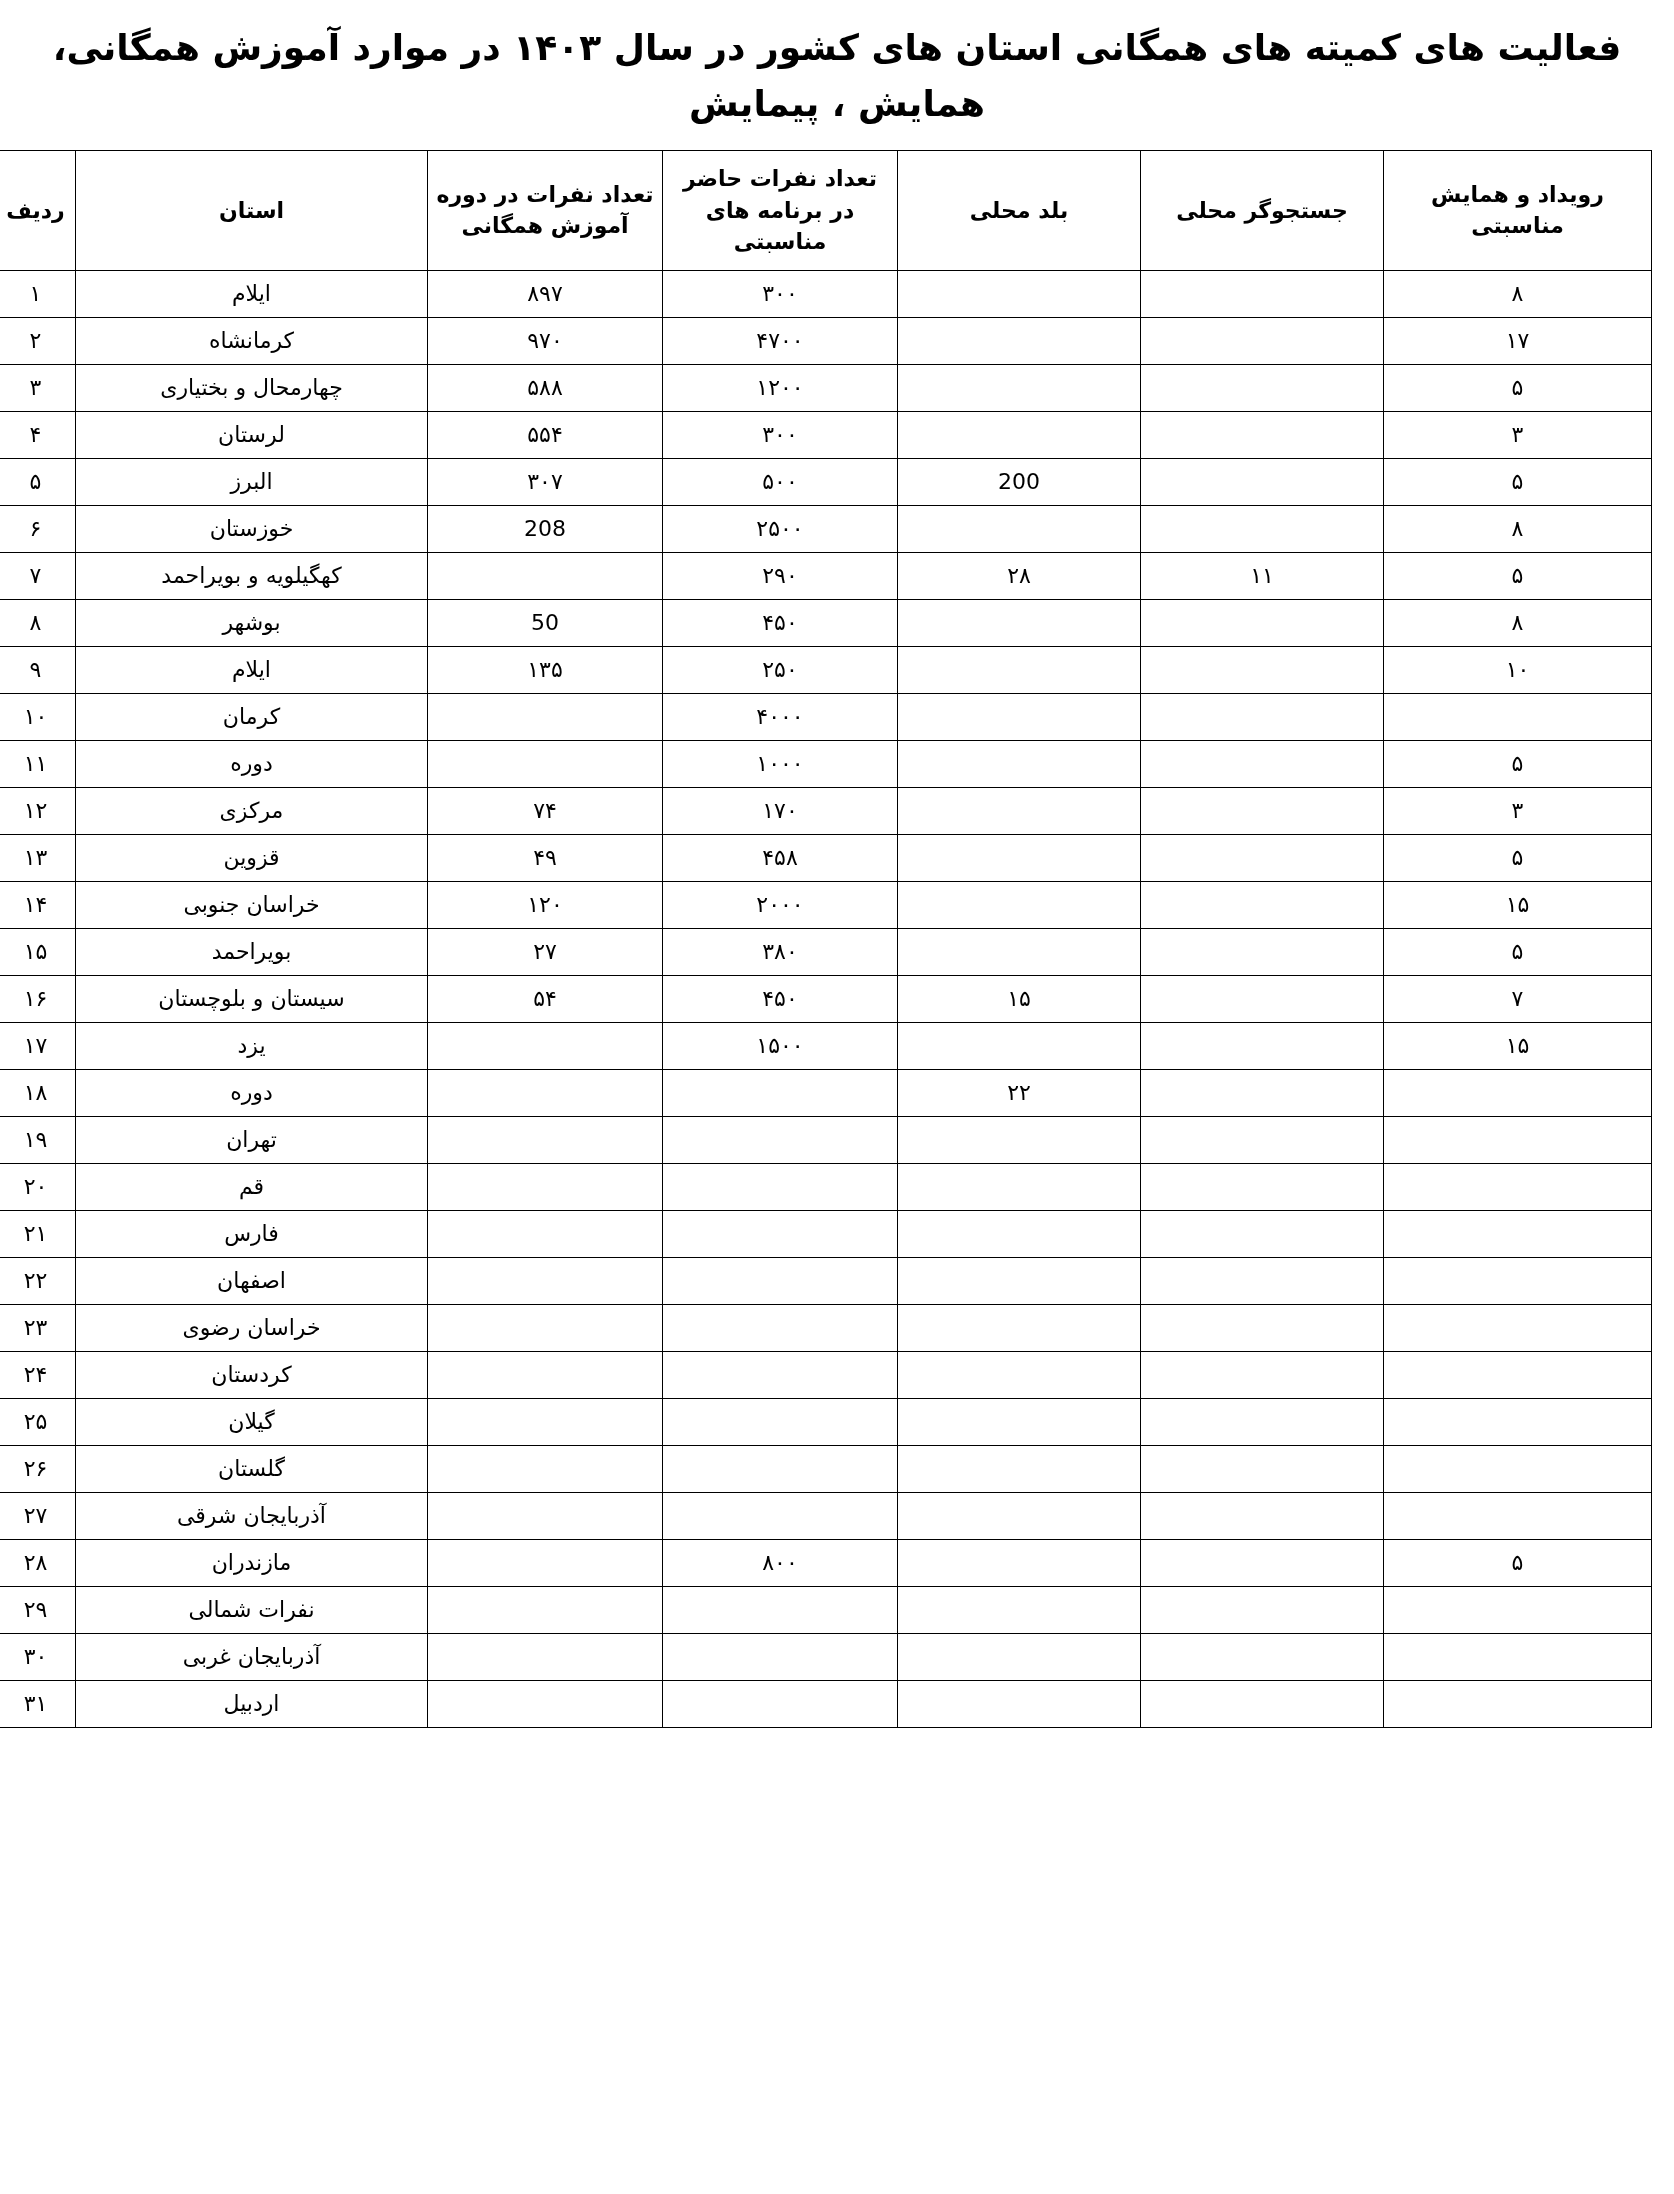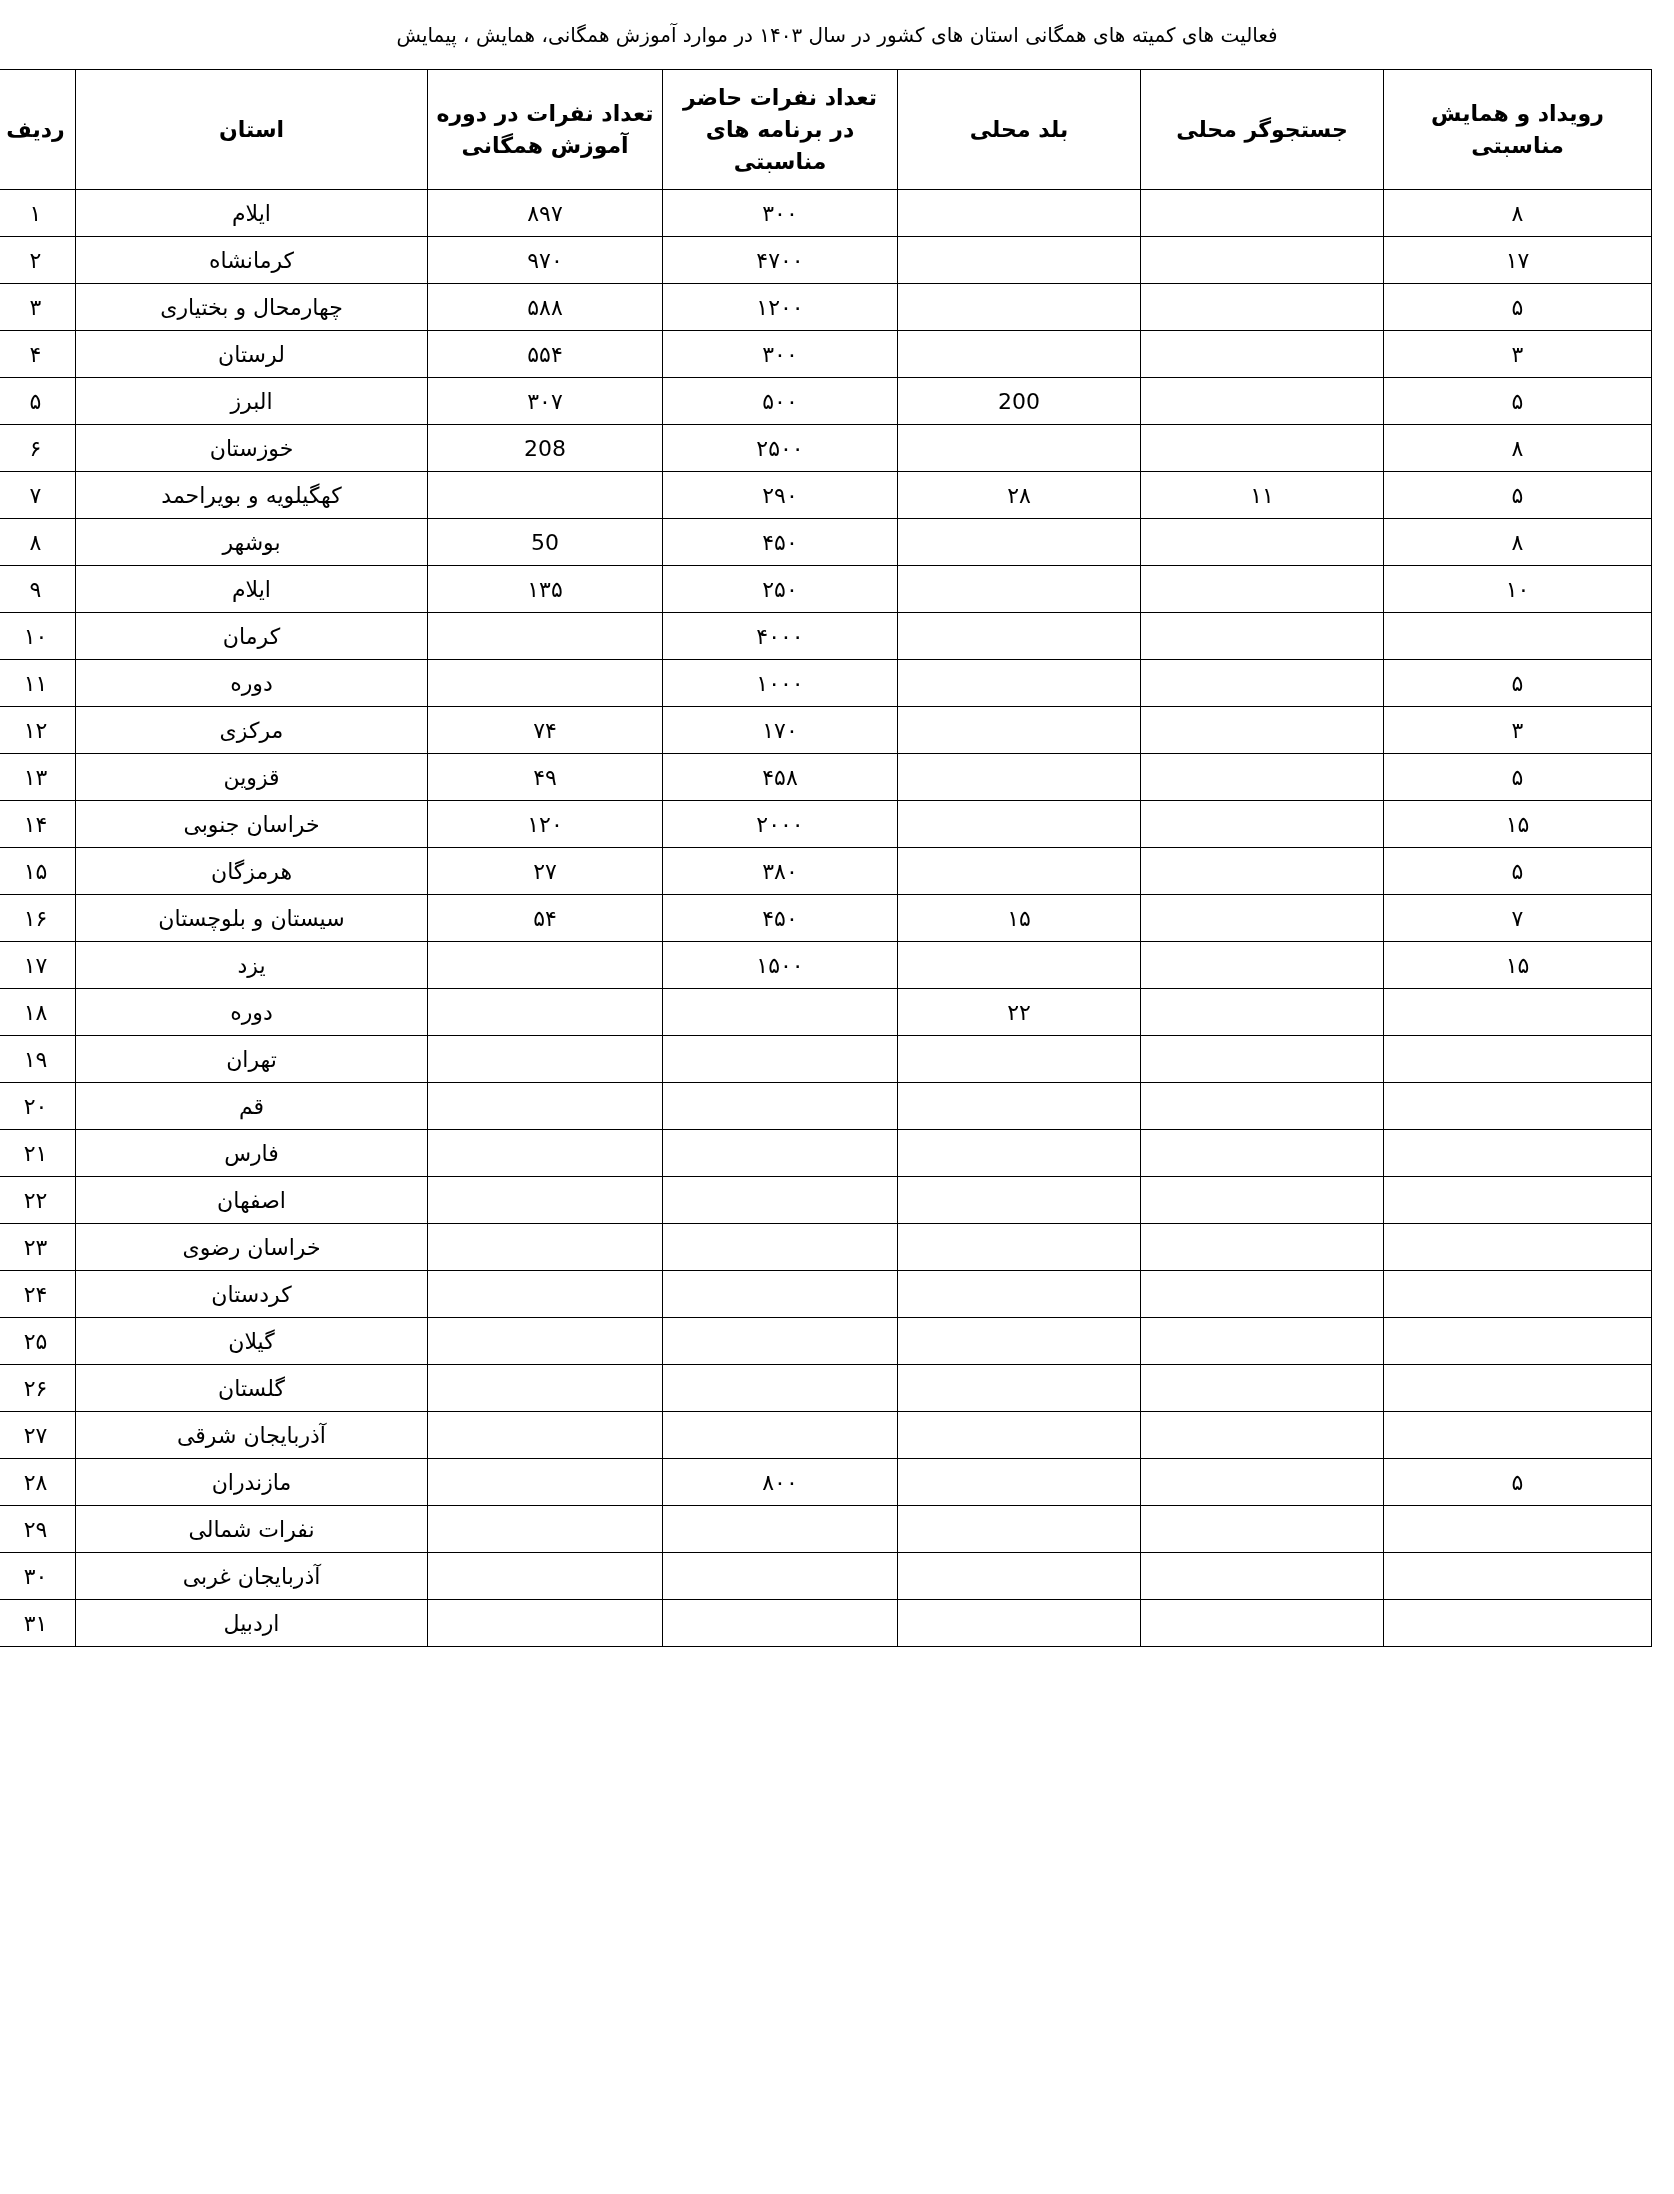--- a/index.html
+++ b/index.html
@@ -9,22 +9,22 @@
   }
   body {
     font-family: "DejaVu Sans", "Liberation Sans", sans-serif;
     color: #000000;
     width: 1674px;
     box-sizing: border-box;
     padding: 15px 22px 34px 22px;
   }
   .doc-title {
     text-align: center;
-    font-size: 20px;
-    font-weight: normal;
+    font-size: 36px;
+    font-weight: bold;
     line-height: 1.55;
     margin: 5px 15px 18.4px 15px;
     letter-spacing: 0px;
   }
   table.report {
     border-collapse: collapse;
     width: 100%;
     table-layout: fixed;
   }
   table.report th,
@@ -208,21 +208,21 @@
         <td class="cell-num">۱۲۰</td>
         <td class="cell-ostan">خراسان جنوبی</td>
         <td class="cell-num">۱۴</td>
       </tr>
       <tr>
         <td class="cell-num">۵</td>
         <td class="cell-num"></td>
         <td class="cell-num"></td>
         <td class="cell-num">۳۸۰</td>
         <td class="cell-num">۲۷</td>
-        <td class="cell-ostan">هرمزگان</td>
+        <td class="cell-ostan">بویراحمد</td>
         <td class="cell-num">۱۵</td>
       </tr>
       <tr>
         <td class="cell-num">۷</td>
         <td class="cell-num"></td>
         <td class="cell-num">۱۵</td>
         <td class="cell-num">۴۵۰</td>
         <td class="cell-num">۵۴</td>
         <td class="cell-ostan">سیستان و بلوچستان</td>
         <td class="cell-num">۱۶</td>

